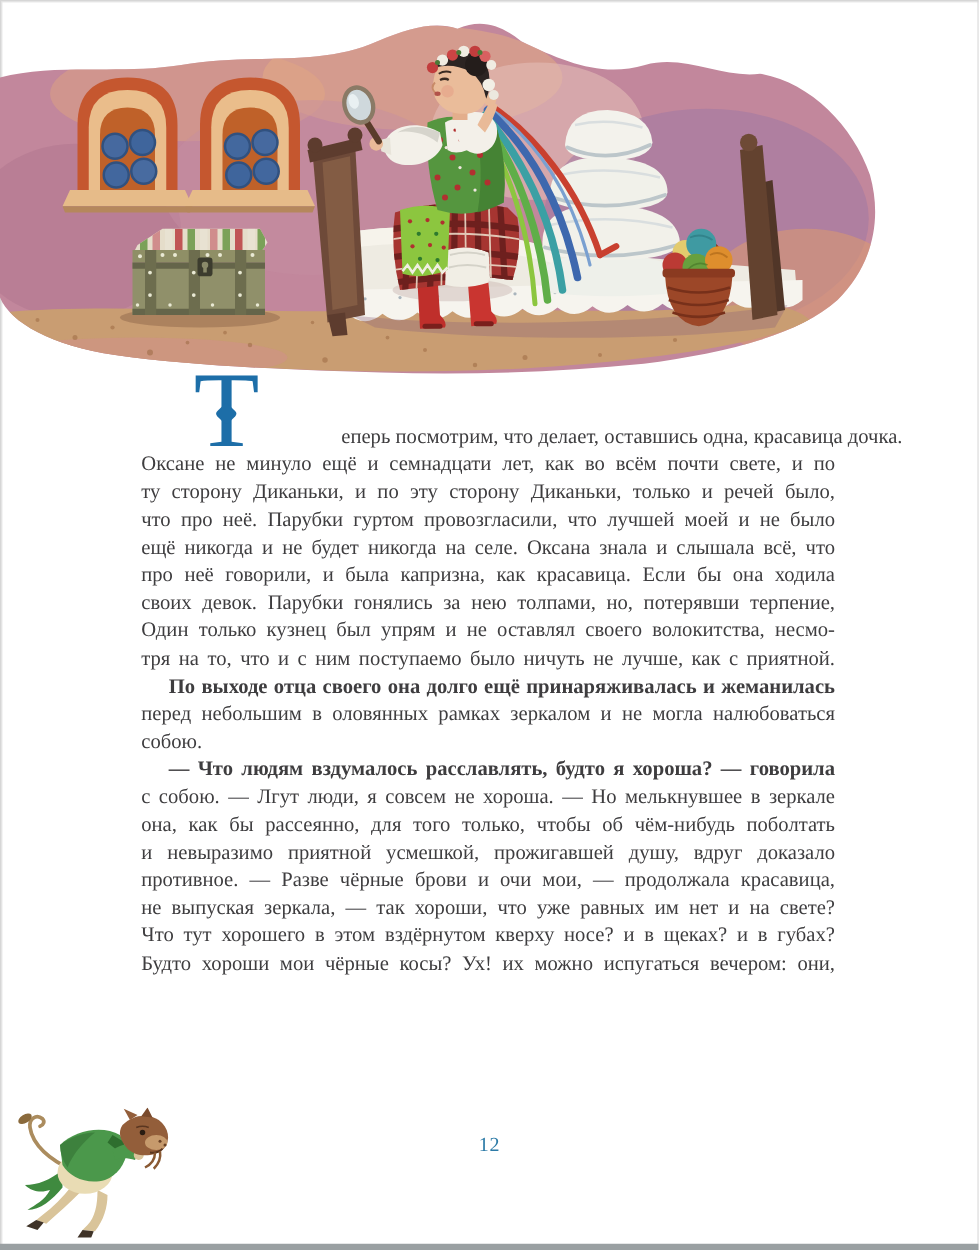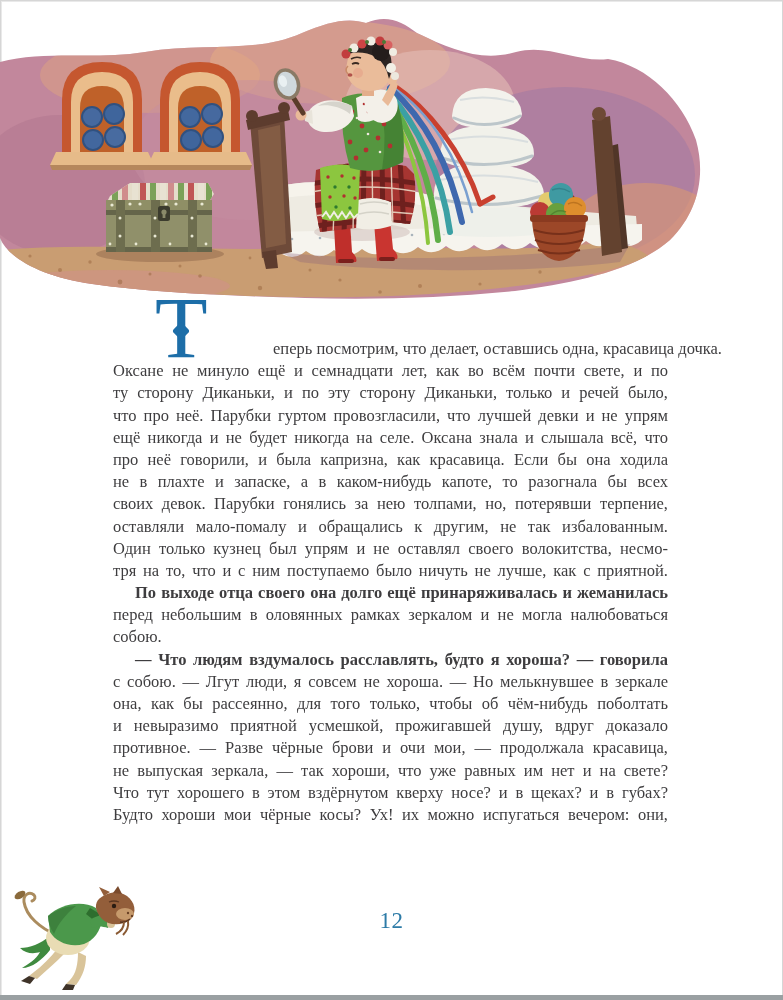--- a/index.html
+++ b/index.html
@@ -21,21 +21,21 @@
   .dropcap{
     position:absolute;left:42px;top:-53px;
     font-size:86px;line-height:1;color:#1d6ea8;font-weight:normal;
   }
   .dropcap::after{ 
     content:"";position:absolute;left:50%;top:46px;width:13px;height:13px;
     background:#1d6ea8;border-radius:3px;transform:translate(-50%,-50%) rotate(45deg);
   }
   .page-number{
     position:absolute;left:0;top:908px;width:783px;text-align:center;
-    font-size:23px;color:#2d7ba7;letter-spacing:.5px;
+    font-size:16px;color:#2d7ba7;letter-spacing:.5px;
   }
   .devil{position:absolute;left:6px;top:886px;}
   .bottom-edge{position:absolute;left:0;bottom:0;width:783px;height:5px;background:#9aa0a2;}
 </style>
 </head>
 <body>
 
 <div class="page">
 
   <svg class="illus" width="783" height="300" viewBox="0 0 783 300" aria-hidden="true">
@@ -344,26 +344,24 @@
       </g>
     </g>
   </svg>
 
   <div class="text-block">
     <div class="para">
       <span class="dropcap">Т</span>
       <div class="line cap-line">еперь посмотрим, что делает, оставшись одна, красавица дочка.</div>
       <div class="line">Оксане не минуло ещё и семнадцати лет, как во всём почти свете, и по</div>
       <div class="line">ту сторону Диканьки, и по эту сторону Диканьки, только и речей было,</div>
-      <div class="line">что про неё. Парубки гуртом провозгласили, что лучшей девки и не упрям</div>
+      <div class="line">что про неё. Парубки гуртом провозгласили, что лучшей моей и не было</div>
       <div class="line">ещё никогда и не будет никогда на селе. Оксана знала и слышала всё, что</div>
       <div class="line">про неё говорили, и была капризна, как красавица. Если бы она ходила</div>
-      <div class="line">не в плахте и запаске, а в каком-нибудь капоте, то разогнала бы всех</div>
       <div class="line">своих девок. Парубки гонялись за нею толпами, но, потерявши терпение,</div>
-      <div class="line">оставляли мало-помалу и обращались к другим, не так избалованным.</div>
       <div class="line">Один только кузнец был упрям и не оставлял своего волокитства, несмо-</div>
       <div class="line">тря на то, что и с ним поступаемо было ничуть не лучше, как с приятной.</div>
     </div>
     <div class="para">
       <div class="line ind">По выходе отца своего она долго ещё принаряживалась и жеманилась</div>
       <div class="line">перед небольшим в оловянных рамках зеркалом и не могла налюбоваться</div>
       <div class="line no-just">собою.</div>
     </div>
     <div class="para">
       <div class="line ind">— Что людям вздумалось расславлять, будто я хороша? — говорила</div>

